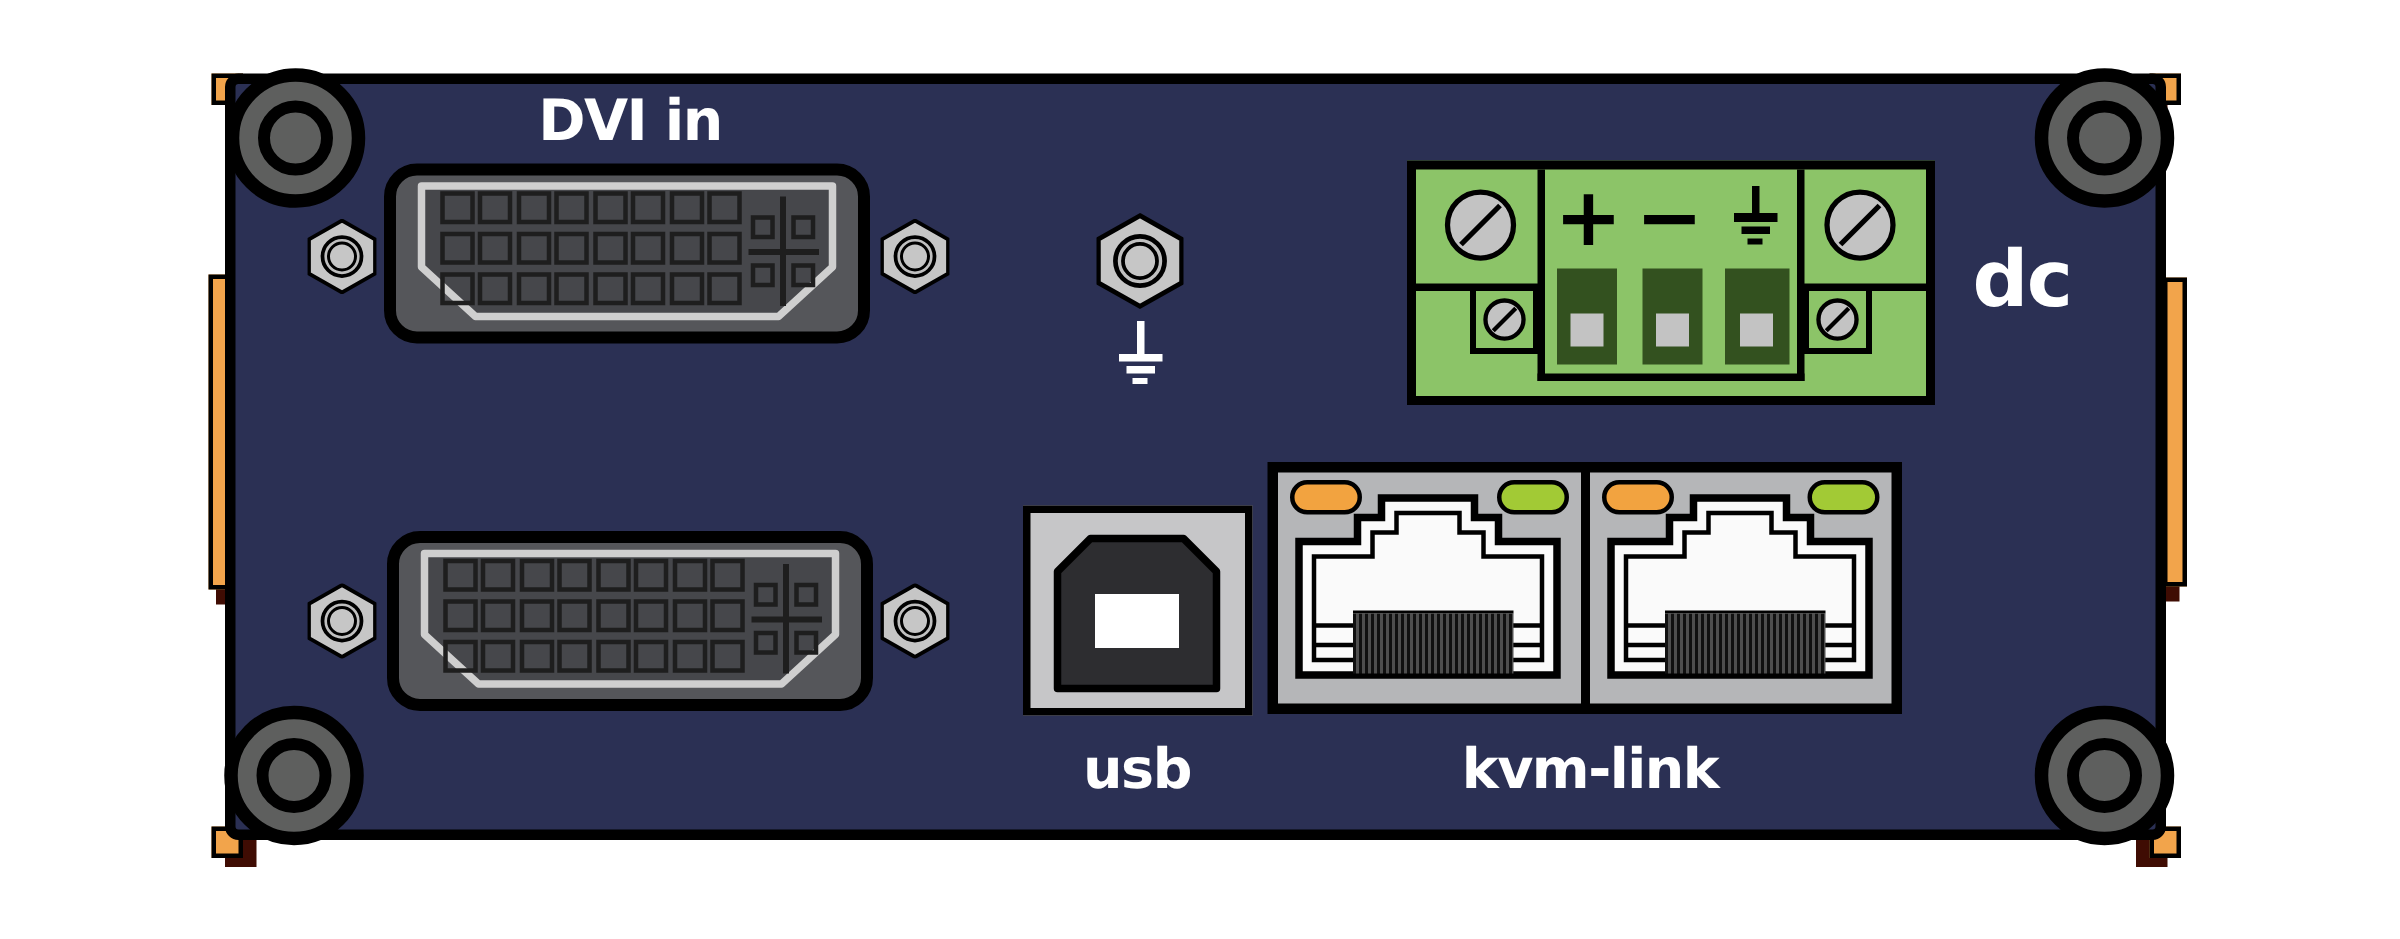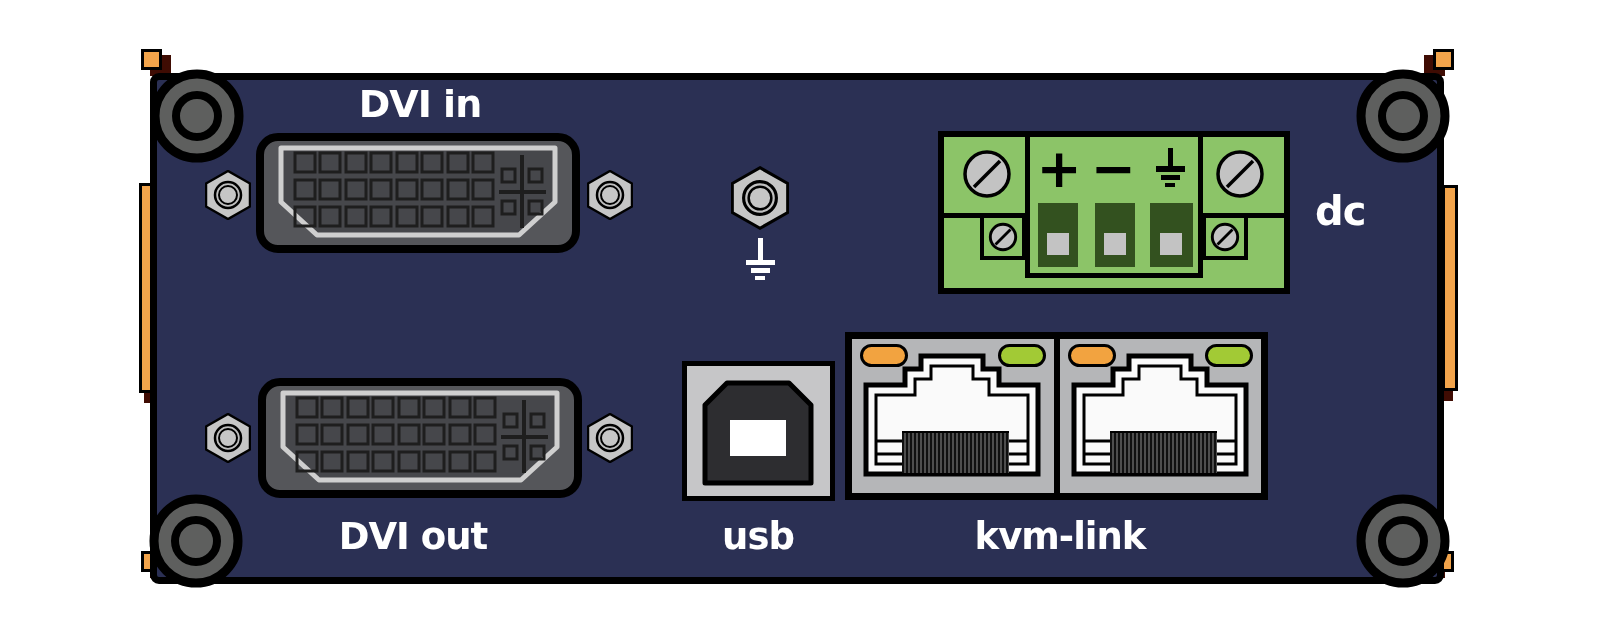--- a/index.html
+++ b/index.html
@@ -5,21 +5,21 @@
   html,body{margin:0;padding:0;background:#fff;}
   .page{position:relative;width:1600px;height:626px;background:#ffffff;overflow:hidden;
         font-family:"DejaVu Sans",sans-serif;}
   
   .trim{position:absolute;background:#f2a44b;border:3px solid #000;box-sizing:border-box;}
   .trim.shadow-r{box-shadow:9px 6px 0 #3f0c03;}
   .trim.shadow-l{box-shadow:-9px 6px 0 #3f0c03;}
   .trim.strip-l{box-shadow:5px 10px 0 #3f0c03;}
   .trim.strip-r{box-shadow:-5px 10px 0 #3f0c03;}
   
-  .panel{position:absolute;left:150px;top:73px;width:1294px;height:511px;
+  .panel{position:absolute;left:150px;top:49px;width:1294px;height:511px;
          background:#2b3054;border:7px solid #000;border-radius:9px;box-sizing:border-box;}
   .abs{position:absolute;}
   .label{position:absolute;color:#fff;font-weight:700;white-space:nowrap;letter-spacing:-1px;}
   .label.centered{transform:translateX(-50%);}
   
   .rj45-frame{position:absolute;background:#000;display:flex;gap:6px;padding:7px;box-sizing:border-box;}
   .rj45-port{position:relative;flex:1;background:#b5b6b8;}
   .led{position:absolute;top:5px;width:48px;height:23px;border:3px solid #000;border-radius:13px;box-sizing:border-box;}
   .led.orange{left:8px;background:#f2a340;}
   .led.green{right:8px;background:#a2ca35;}
@@ -262,20 +262,19 @@
         <div class="dc-clamp"></div>
       </div>
       <div class="dc-slot" style="left:151px;top:66px;">
         <div class="dc-clamp"></div>
       </div>
       <div class="dc-slot" style="left:206px;top:66px;width:43px;">
         <div class="dc-clamp" style="left:10px;"></div>
       </div>
     </div>
 
-    <div class="label" style="left:1158px;top:108px;font-size:40px;line-height:46px;">dc</div>
-
-    <div class="label centered" style="left:256px;top:434px;font-size:37px;line-height:46px;">DVI out</div>
+    <div class="label" style="left:1158px;top:108px;font-size:52px;line-height:46px;">dc</div>
+
     <div class="label centered" style="left:601px;top:434px;font-size:37px;line-height:46px;">usb</div>
     <div class="label centered" style="left:903px;top:434px;font-size:37px;line-height:46px;">kvm-link</div>
 
   </div>
 </div>
 
 </body></html>

